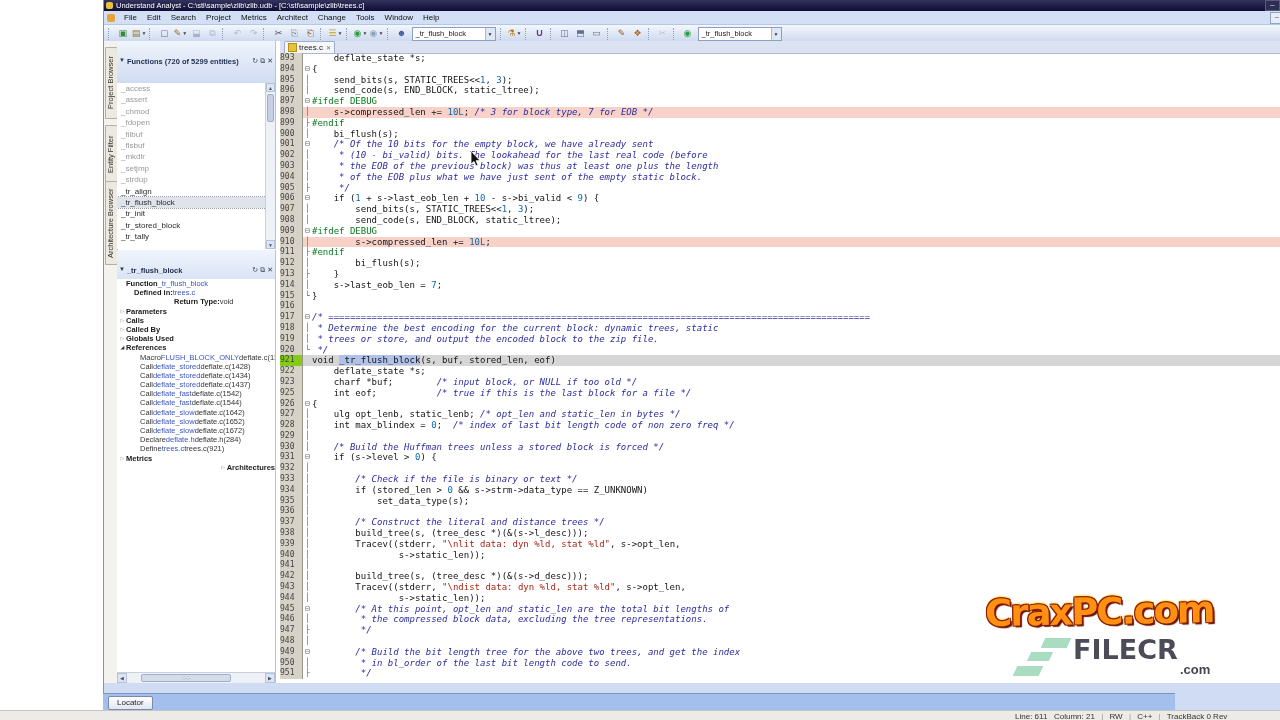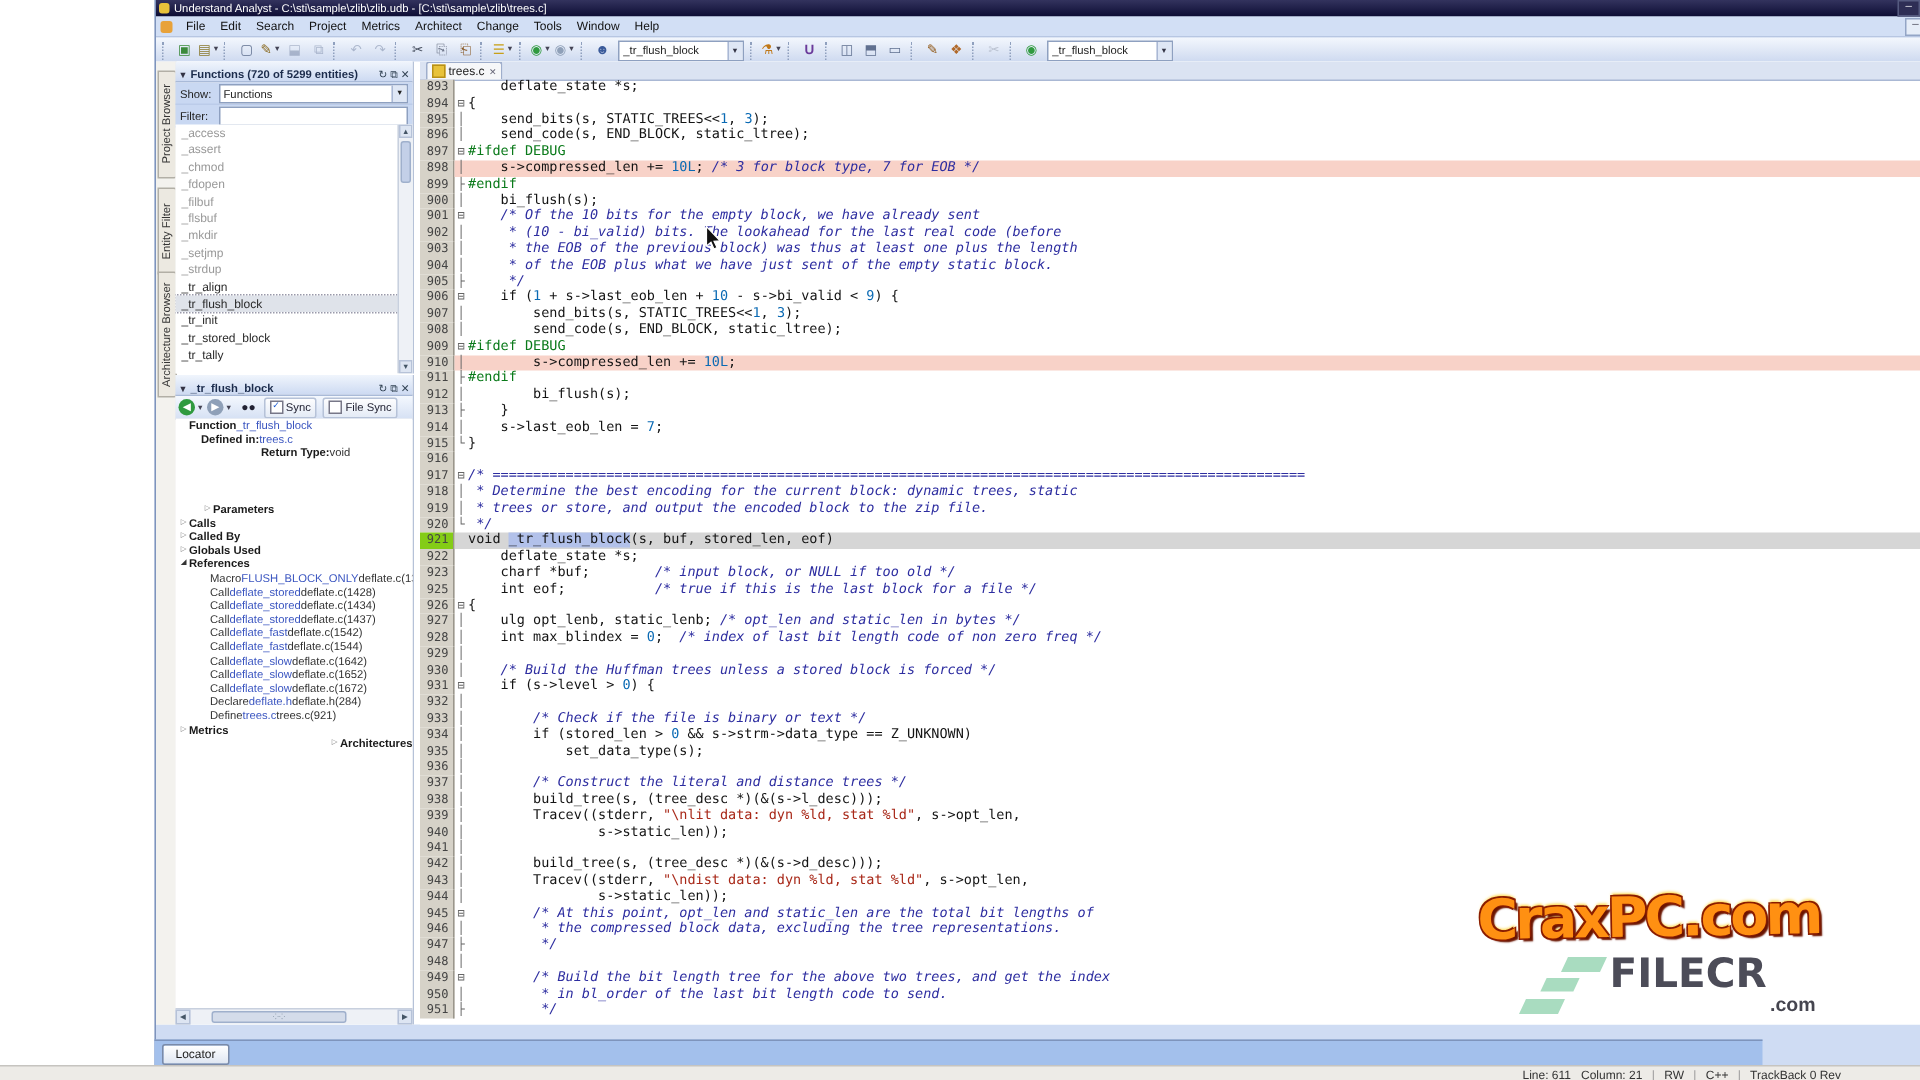--- a/index.html
+++ b/index.html
@@ -29,21 +29,21 @@
   .combo{height:12px;background:#fff;border:1px solid #8ea0c0;font-size:7.5px;display:flex;align-items:center;width:82px;margin:0 2px;color:#222}
   .combo .cv{flex:1;padding-left:3px;white-space:nowrap;overflow:hidden}
   .combo .ca{width:9px;background:#dfe7f5;border-left:1px solid #aab8d4;font-size:5px;text-align:center;color:#334;height:100%;line-height:12px}
   
   .main{position:absolute;top:41px;left:0;right:0;bottom:27px;background:#fff}
   .vtabs{position:absolute;left:0;top:0;width:13px;bottom:0;background:#f3f2ee;border-right:1px solid #c5c2ba}
   .vtab{position:absolute;left:1px;width:11px;background:#ece9e1;border:1px solid #b2afa6;border-radius:2px 0 0 2px;
         writing-mode:vertical-rl;transform:rotate(180deg);font-size:7.5px;color:#333;text-align:center;padding:4px 0}
   
   .lpanel{position:absolute;left:13px;width:159px;background:#fff;border-right:1px solid #b6c2d8;box-sizing:border-box}
-  .phead{height:13px;background:linear-gradient(#f0f5fc,#cddaf2);border-bottom:1px solid #a9bad8;display:flex;align-items:flex-end;font-size:7.5px;font-weight:bold;color:#1c2c4c;padding:0 2px;white-space:nowrap}
+  .phead{height:13px;background:linear-gradient(#f0f5fc,#cddaf2);border-bottom:1px solid #a9bad8;display:flex;align-items:flex-start;font-size:7.5px;font-weight:bold;color:#1c2c4c;padding:16px 2px;white-space:nowrap}
   .phead .pa{font-size:6px;margin-right:2px;color:#334}
   .phead .sp{flex:1}
   .phico{font-size:7px;color:#345;margin-left:2px;font-weight:normal}
   .frow{height:14px;background:#c9d8f2;display:flex;align-items:center;font-size:7.5px;color:#222;padding:0 3px;border-bottom:1px solid #bccce9}
   .frow .lab{width:26px;flex:none}
   .selbox{flex:1;height:11px;background:#fff;border:1px solid #8ea0c0;display:flex;align-items:center;font-size:7.5px}
   .selbox .cv{flex:1;padding-left:2px}
   .selbox .ca{width:9px;background:#dfe7f5;border-left:1px solid #aab8d4;font-size:5px;text-align:center;line-height:10px;height:100%}
   .flist{position:absolute;left:0;right:0;top:42px;bottom:0;background:#fff;overflow:hidden}
   .fitem{height:11.4px;line-height:11.4px;font-size:8px;padding-left:4px;color:#2a2a2a;white-space:nowrap}
@@ -69,21 +69,21 @@
   .hsb .tr{flex:1;position:relative}
   .hsb .th{position:absolute;top:1px;bottom:1px;left:14px;width:88px;background:#d4dcea;border:1px solid #9fb0cc;border-radius:2px;font-size:5px;text-align:center;color:#789;line-height:7px}
   
   .editor{position:absolute;left:176px;right:16px;top:0;bottom:0;background:#fff}
   .etabbar{height:12px;background:#dbe3f2;border-bottom:1px solid #aab8d4;display:flex;align-items:flex-end;padding-left:4px}
   .etab{height:11px;background:#f6f7f9;border:1px solid #9fae cc;border:1px solid #9faecc;border-bottom:none;border-radius:2px 2px 0 0;display:flex;align-items:center;font-size:8px;padding:0 3px;color:#222}
   .etab .fico{width:7px;height:7px;background:#e8c23a;border:1px solid #b89018;margin-right:2px}
   .etab .x{font-size:6px;color:#667;margin-left:3px}
   .code{position:absolute;left:0;right:11px;top:12px;bottom:0;overflow:hidden;font-family:"DejaVu Sans Mono",monospace}
   .crow{display:flex;height:10.8px;line-height:10.8px;font-size:9px;white-space:pre}
-  .gut{width:19px;flex:none;background:#d6d2c8;color:#444;text-align:right;padding-right:3px;border-right:1px solid #9a968c;font-size:8px}
+  .gut{width:19px;flex:none;background:#d6d2c8;color:#444;text-align:left;padding-right:3px;border-right:1px solid #9a968c;font-size:8px}
   .fold{width:9px;flex:none;color:#666;font-size:8px;text-align:center}
   .ctext{flex:1}
   .crow.p .fold,.crow.p .ctext{background:#f8d2c8}
   .crow.cur .fold,.crow.cur .ctext{background:#d6d6d6}
   .crow.cur .gut{background:#84cc16}
   .t-c{color:#141414}
   .t-m{color:#2d2da0;font-style:italic}
   .t-p{color:#0a7a1a}
   .t-n{color:#0a6ab4}
   .t-s{color:#a82818}
@@ -335,21 +335,21 @@
           <div class="irow" style="padding-left: 10px;">
             <span class="arr"></span>
             <span class="t-b">Defined in: </span>
             <span class="t-l">trees.c</span>
           </div>
           <div class="irow" style="padding-left: 10px; margin-left: 40px;">
             <span class="arr"></span>
             <span class="t-b">Return Type: </span>
             <span class="t-t">void</span>
           </div>
-          <div class="irow" style="padding-left: 18px; margin-top: 28px;">
+          <div class="irow" style="padding-left: 2px;">
             <span class="arr">▷</span>
             <span class="t-b">Parameters</span>
           </div>
           <div class="irow" style="padding-left: 2px;">
             <span class="arr">▷</span>
             <span class="t-b">Calls</span>
           </div>
           <div class="irow" style="padding-left: 2px;">
             <span class="arr">▷</span>
             <span class="t-b">Called By</span>

